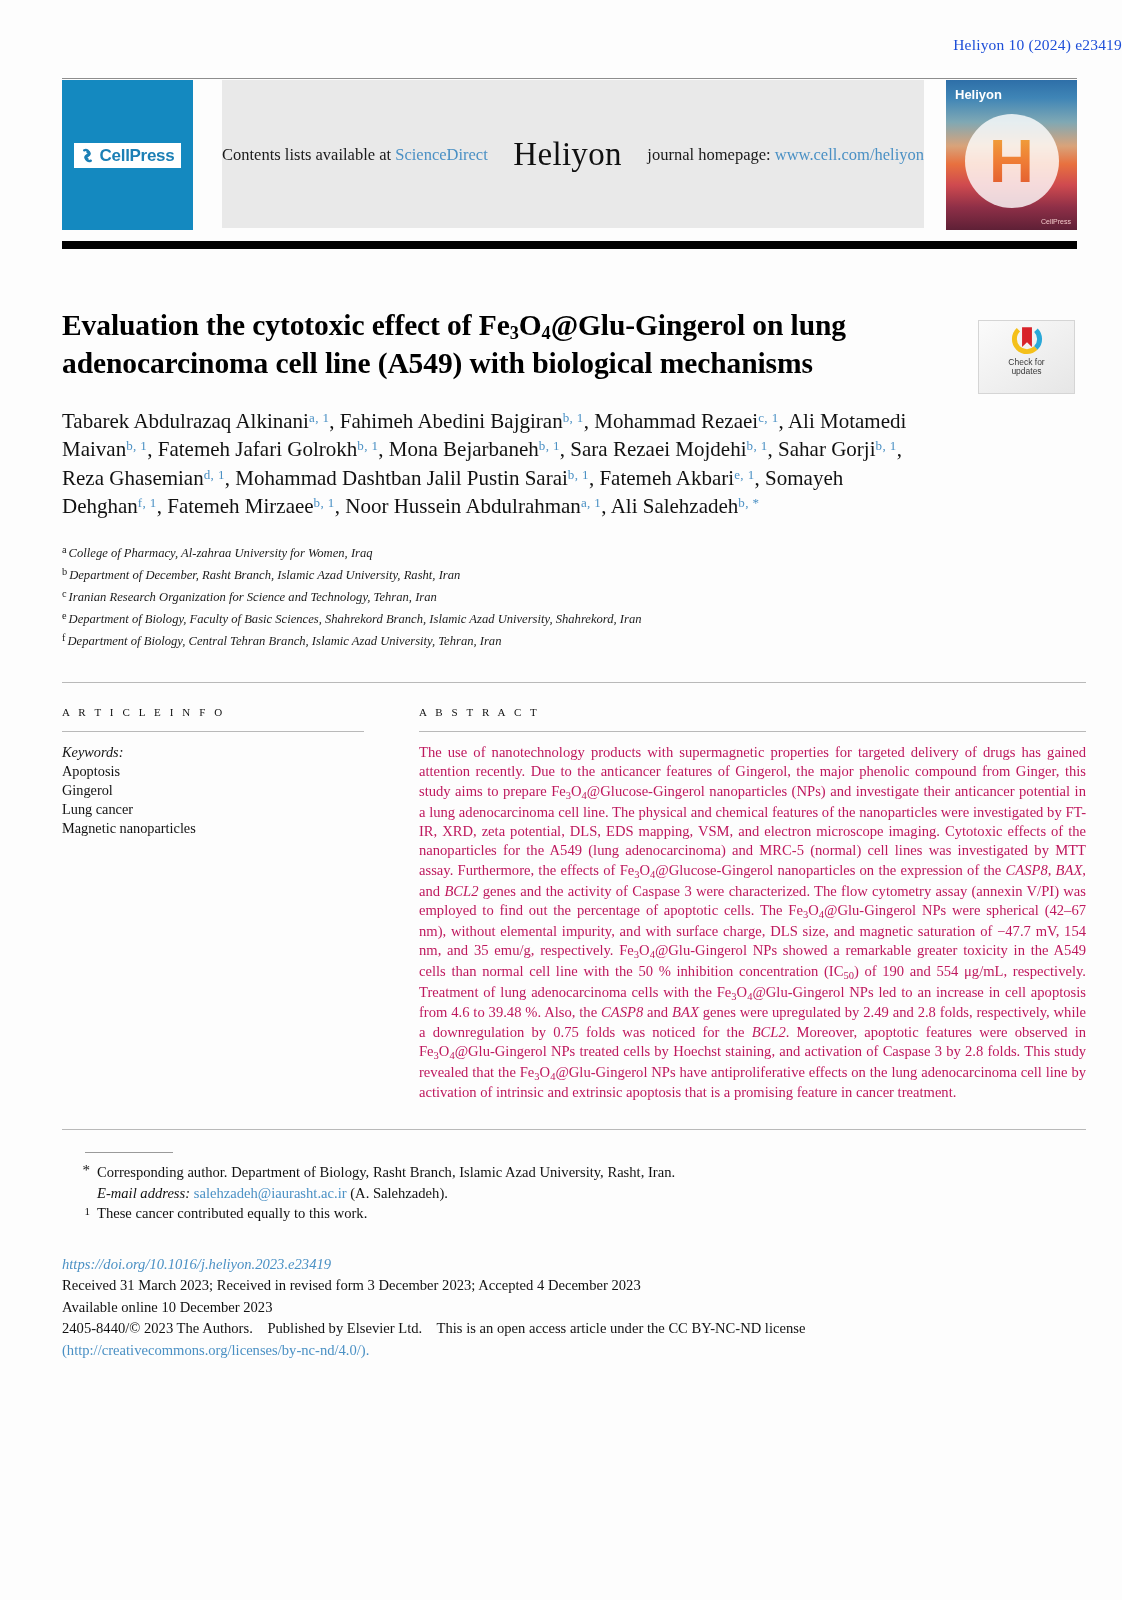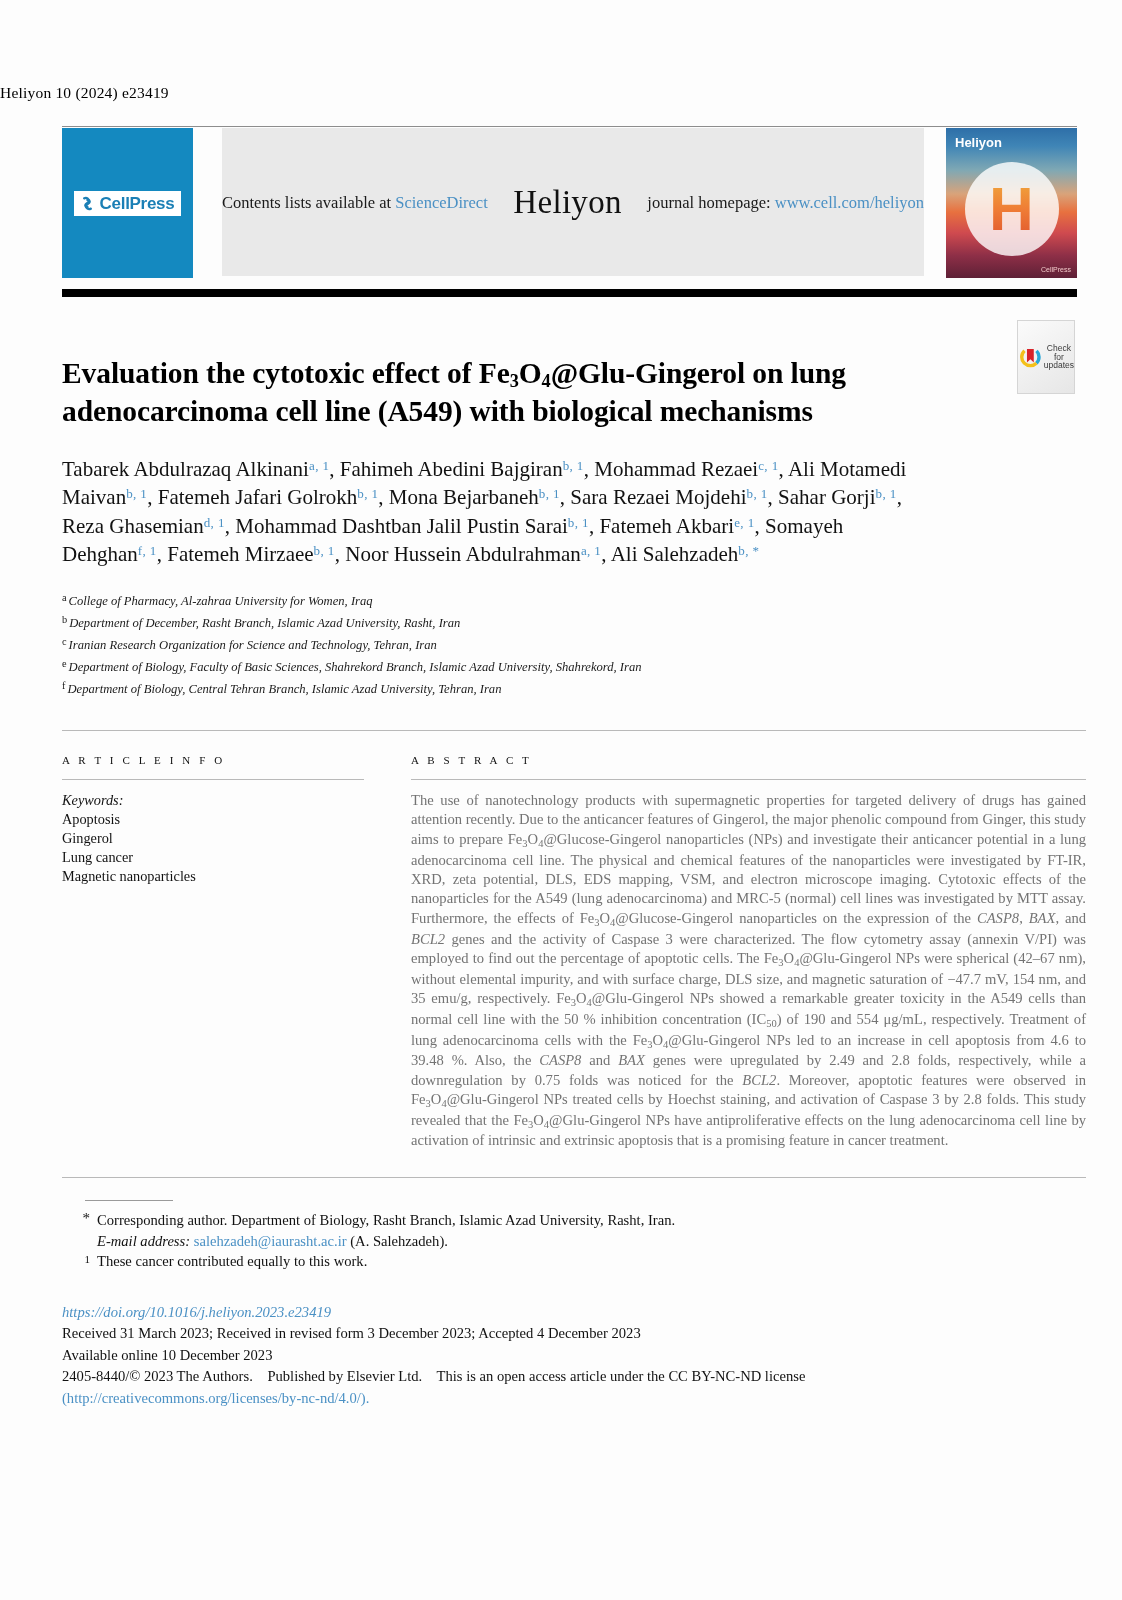--- a/index.html
+++ b/index.html
@@ -15,25 +15,25 @@
   }
   .page {
     position: absolute;
     inset: 0;
     background: #fdfdfd;
     padding: 0;
   }
 
   
   .running-head {
-    text-align: left;
-    color: #000000;
+    text-align: right;
+    color: #1d4ed8;
     font-size: 15.5px;
     letter-spacing: .2px;
-    padding-top: 84px;
+    padding-top: 36px;
   }
 
   
   .masthead {
     margin: 24px 45px 0 62px;
     display: flex;
     align-items: stretch;
     height: 152px;
     position: relative;
   }
@@ -148,26 +148,27 @@
     margin: 11px 45px 0 62px;
     height: 8px;
     background: #000000;
   }
 
   
   .check-updates {
     position: absolute;
     right: 47px;
     top: 320px;
-    width: 58px; height: 74px;
+    width: 97px; height: 74px;
     background: linear-gradient(145deg,#fbfbfb,#e6e6e6);
     border: 1px solid #d5d5d5;
     display: flex;
+    flex-direction: column;
     align-items: center;
-    justify-content: flex-end;
+    justify-content: flex-start;
     gap: 1px;
   }
   .cu-ring { width: 36px; height: 36px; }
   .cu-text {
     font-family: "Liberation Sans", sans-serif;
     font-size: 8.5px;
     color: #3a3a3a;
     line-height: 1.05;
     text-align: center;
   }
@@ -215,21 +216,21 @@
   
   .rule-full {
     margin: 30px 0 0 0;
     border-top: 1px solid #b9b9b9;
   }
   .two-col {
     display: flex;
     margin-top: 23px;
   }
   .col-info { width: 345px; flex: none; }
-  .col-abs { flex: 1; margin-left: 4px; }
+  .col-abs { flex: 1; margin-left: 12px; }
   .sec-head {
     font-size: 11px;
     letter-spacing: 3.1px;
     color: #111;
   }
   .sec-rule {
     margin-top: 13px;
     border-top: 1px solid #b9b9b9;
     width: 302px;
   }
@@ -241,21 +242,21 @@
     color: #111;
   }
   .kw-block .kw-label { font-style: italic; }
 
   .abstract {
     margin-top: 11px;
     font-size: 14.6px;
     line-height: 1.335;
     text-align: justify;
     text-justify: inter-word;
-    color: #737373;
+    color: #be185d;
   }
   .abstract sub { font-size: .72em; vertical-align: -.25em; }
   .abstract i { font-style: italic; }
 
   
   .footnote-rule {
     margin-top: 26px;
     border-top: 1px solid #b9b9b9;
   }
   .short-rule {

